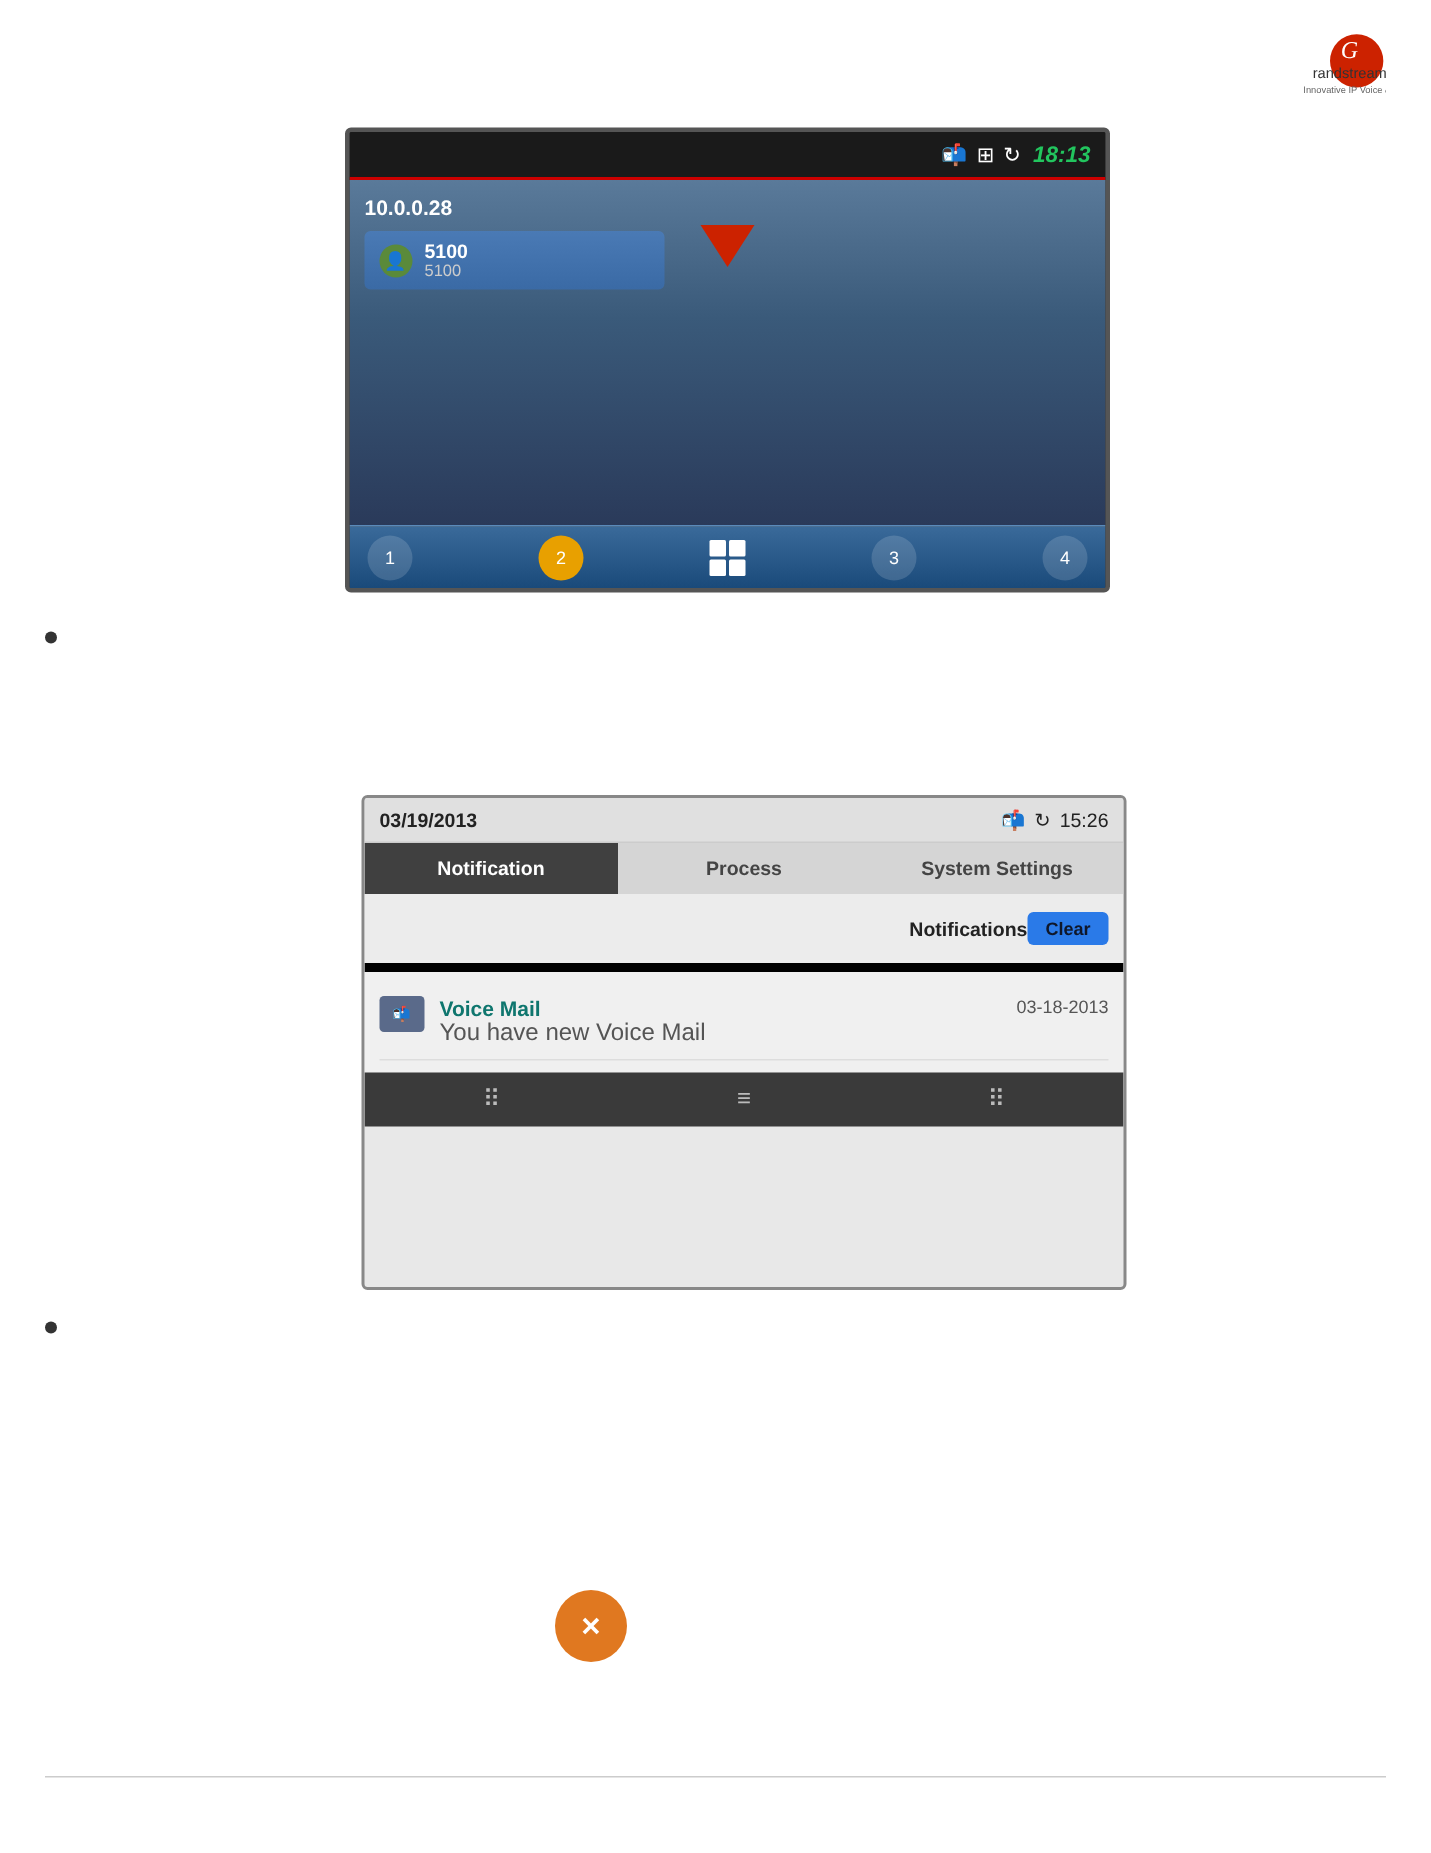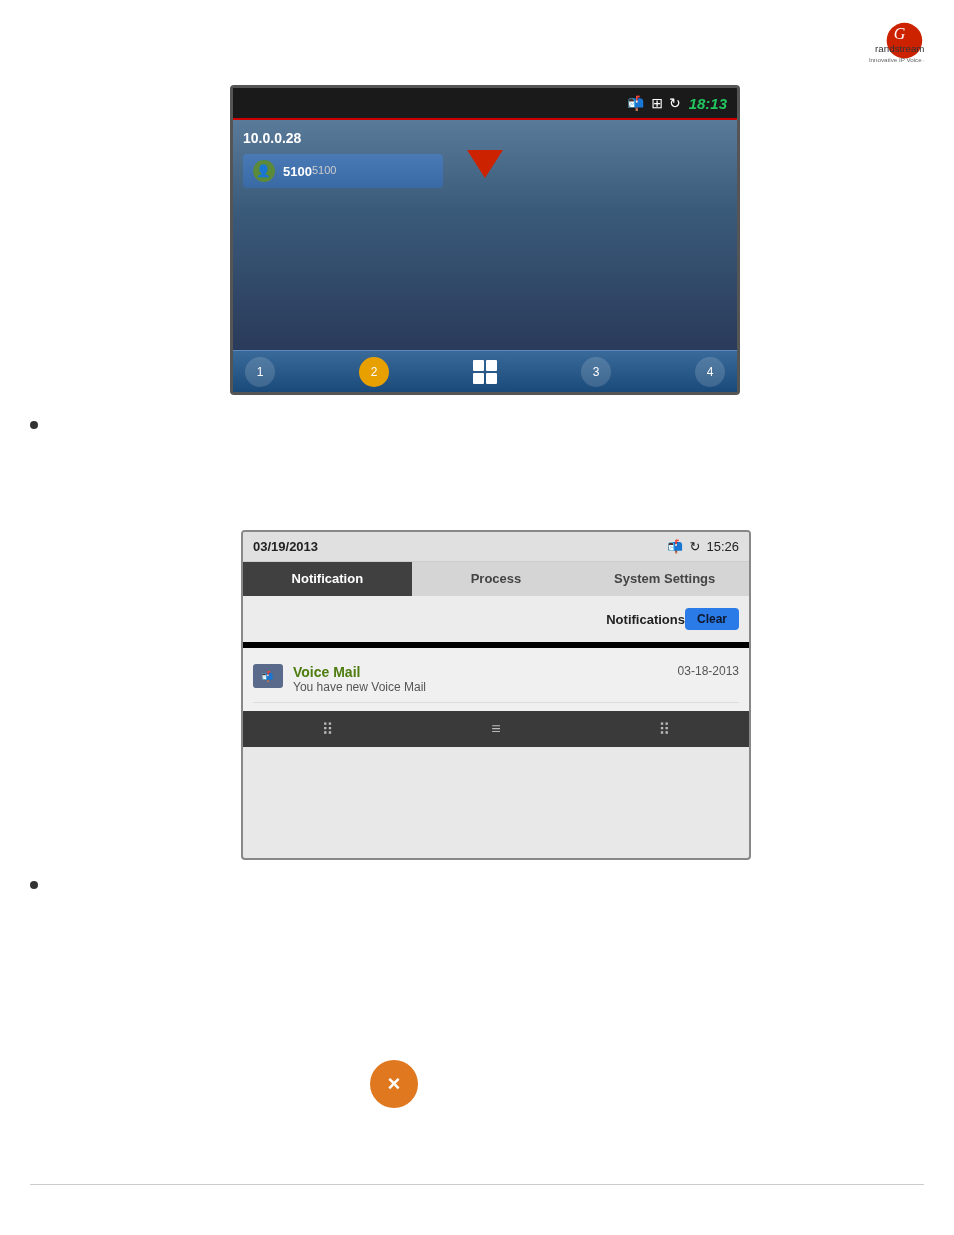--- a/index.html
+++ b/index.html
@@ -86,20 +86,21 @@
       background: #5a8a3a;
       border-radius: 50%;
       display: flex;
       align-items: center;
       justify-content: center;
       color: #fff;
       font-size: 12px;
     }
     .phone-screen-1 .call-item .call-info {
       display: flex;
+      flex-direction: column;
     }
     .phone-screen-1 .call-item .call-number {
       color: #fff;
       font-size: 13px;
       font-weight: bold;
     }
     .phone-screen-1 .call-item .call-sub {
       color: #ccc;
       font-size: 11px;
     }
@@ -282,24 +283,24 @@
       color: #fff;
       font-size: 10px;
       flex-shrink: 0;
     }
     .phone-screen-2 .notif-content {
       flex: 1;
     }
     .phone-screen-2 .notif-title {
       font-size: 14px;
       font-weight: bold;
-      color: #4d7c0f;
+      color: #0f766e;
     }
     .phone-screen-2 .notif-sub {
-      font-size: 12px;
+      font-size: 16px;
       color: #555;
     }
     .phone-screen-2 .notif-date {
       font-size: 12px;
       color: #555;
     }
     .phone-screen-2 .bottom-nav {
       height: 36px;
       background: #3a3a3a;
       display: flex;

